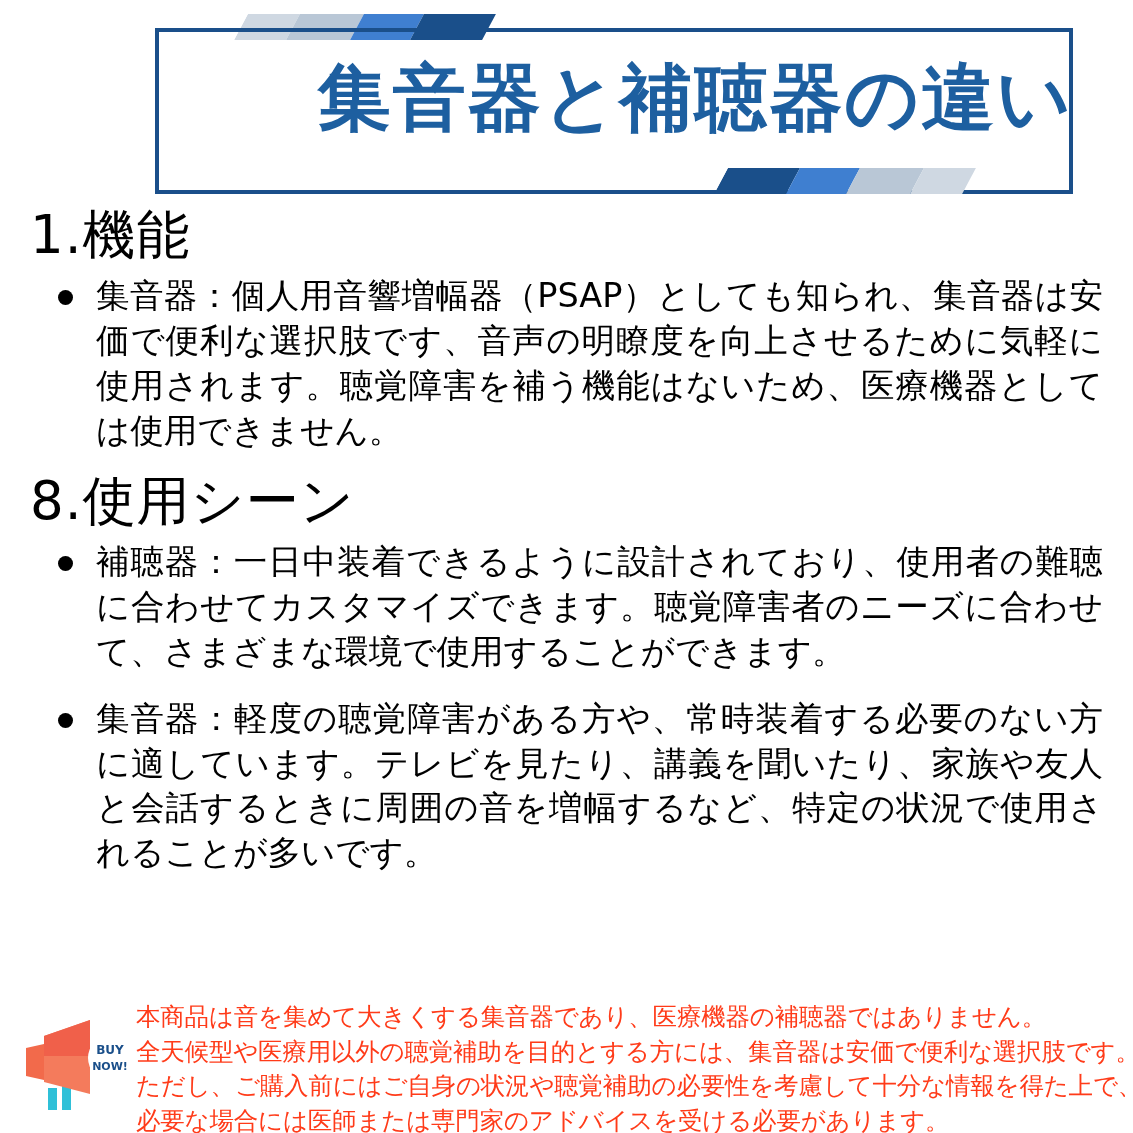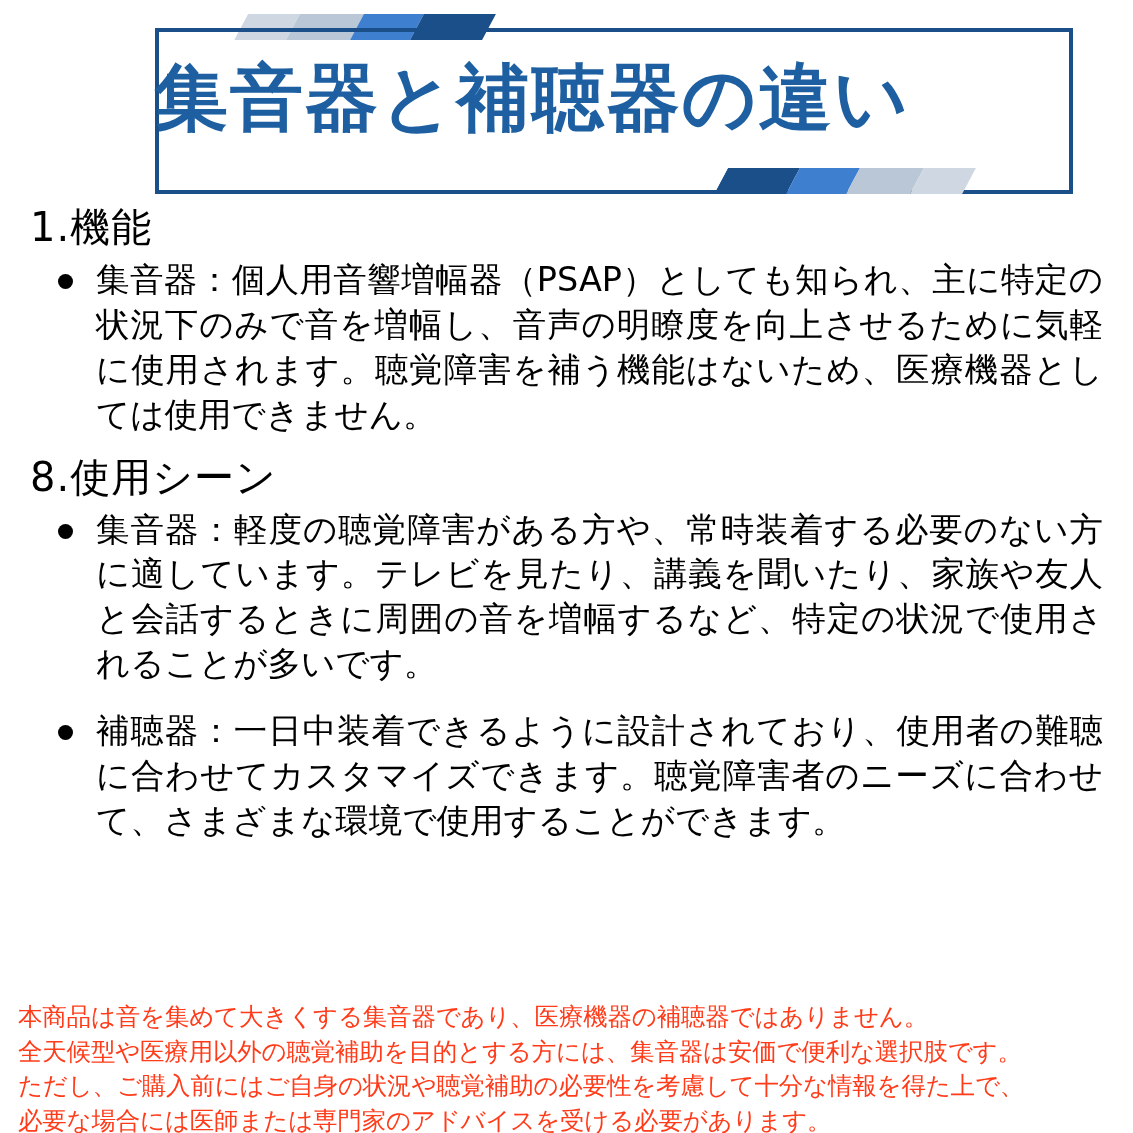--- a/index.html
+++ b/index.html
@@ -34,21 +34,21 @@
     right: 0;
     height: 166px;
     border: 4px solid #1a4f8a;
     box-sizing: border-box;
   }
   .title-text {
     position: absolute;
     left: 0;
     right: 0;
     top: 36px;
-    text-align: left;
+    text-align: right;
     font-family: "DejaVu Serif", "Liberation Serif", serif;
     font-weight: bold;
     font-size: 73px;
     letter-spacing: 2px;
     color: #1d5fa0;
     white-space: nowrap;
   }
   
   .stripes {
     position: absolute;
@@ -71,21 +71,21 @@
   .s-light { width: 64px; background: #b9c7d6; }
   .s-mid   { width: 60px; background: #3f7fd0; }
   .s-dark  { width: 72px; background: #1a4f8a; }
   .s-pale  { width: 52px; background: #cfd8e2; }
 
   
   .content {
     margin: 8px 30px 0 30px;
   }
   .section-heading {
-    font-size: 40px;
+    font-size: 53px;
     font-weight: 500;
     line-height: 1.25;
     margin: 0 0 2px 0;
     letter-spacing: 1px;
   }
   .bullets {
     margin: 0;
     padding: 0;
     list-style: none;
   }
@@ -160,35 +160,50 @@
         <span class="s-light"></span>
         <span class="s-pale"></span>
     </div>
   </div>
 
   <div class="content">
 
     <div class="section sec1">
       <h2 class="section-heading">1.機能</h2>
       <ul class="bullets">
-        <li class="bullet">集音器：個人用音響増幅器（PSAP）としても知られ、主に特定の状況下のみで音を増幅し、音声の明瞭度を向上させるために気軽に使用されます。聴覚障害を補う機能はないため、医療機器としては使用できません。</li>
+        <li class="bullet">集音器：個人用音響増幅器（PSAP）としても知られ、集音器は安価で便利な選択肢です、音声の明瞭度を向上させるために気軽に使用されます。聴覚障害を補う機能はないため、医療機器としては使用できません。</li>
       </ul>
     </div>
 
     <div class="section sec2">
       <h2 class="section-heading">8.使用シーン</h2>
       <ul class="bullets">
+        <li class="bullet">補聴器：一日中装着できるように設計されており、使用者の難聴に合わせてカスタマイズできます。聴覚障害者のニーズに合わせて、さまざまな環境で使用することができます。</li>
         <li class="bullet">集音器：軽度の聴覚障害がある方や、常時装着する必要のない方に適しています。テレビを見たり、講義を聞いたり、家族や友人と会話するときに周囲の音を増幅するなど、特定の状況で使用されることが多いです。</li>
-        <li class="bullet">補聴器：一日中装着できるように設計されており、使用者の難聴に合わせてカスタマイズできます。聴覚障害者のニーズに合わせて、さまざまな環境で使用することができます。</li>
       </ul>
     </div>
 
   </div>
 
   <div class="footer">
+    <div class="megaphone">
+      <svg viewBox="0 0 118 110" width="118" height="110" aria-hidden="true">
+
+        <rect x="44" y="62" width="9" height="38" fill="#2fc0d8"></rect>
+        <rect x="30" y="78" width="9" height="22" fill="#2fc0d8"></rect>
+
+        <path d="M8 38 L8 66 L26 70 L26 34 Z" fill="#f26a4b"></path>
+        <path d="M26 26 L72 10 L72 84 L26 72 Z" fill="#f47b5c"></path>
+        <path d="M26 26 L72 10 L72 46 L26 46 Z" fill="#f0604a"></path>
+
+        <circle cx="92" cy="48" r="22" fill="#ffffff"></circle>
+        <text x="92" y="44" font-family="'DejaVu Sans','Liberation Sans',sans-serif" font-size="12" font-weight="bold" fill="#1a4f8a" text-anchor="middle">BUY</text>
+        <text x="92" y="60" font-family="'DejaVu Sans','Liberation Sans',sans-serif" font-size="11" font-weight="bold" fill="#1a4f8a" text-anchor="middle">NOW!</text>
+      </svg>
+    </div>
     <div class="note">
       <div>本商品は音を集めて大きくする集音器であり、医療機器の補聴器ではありません。</div>
       <div>全天候型や医療用以外の聴覚補助を目的とする方には、集音器は安価で便利な選択肢です。</div>
       <div>ただし、ご購入前にはご自身の状況や聴覚補助の必要性を考慮して十分な情報を得た上で、</div>
       <div>必要な場合には医師または専門家のアドバイスを受ける必要があります。</div>
     </div>
   </div>
 
 </div>
 

